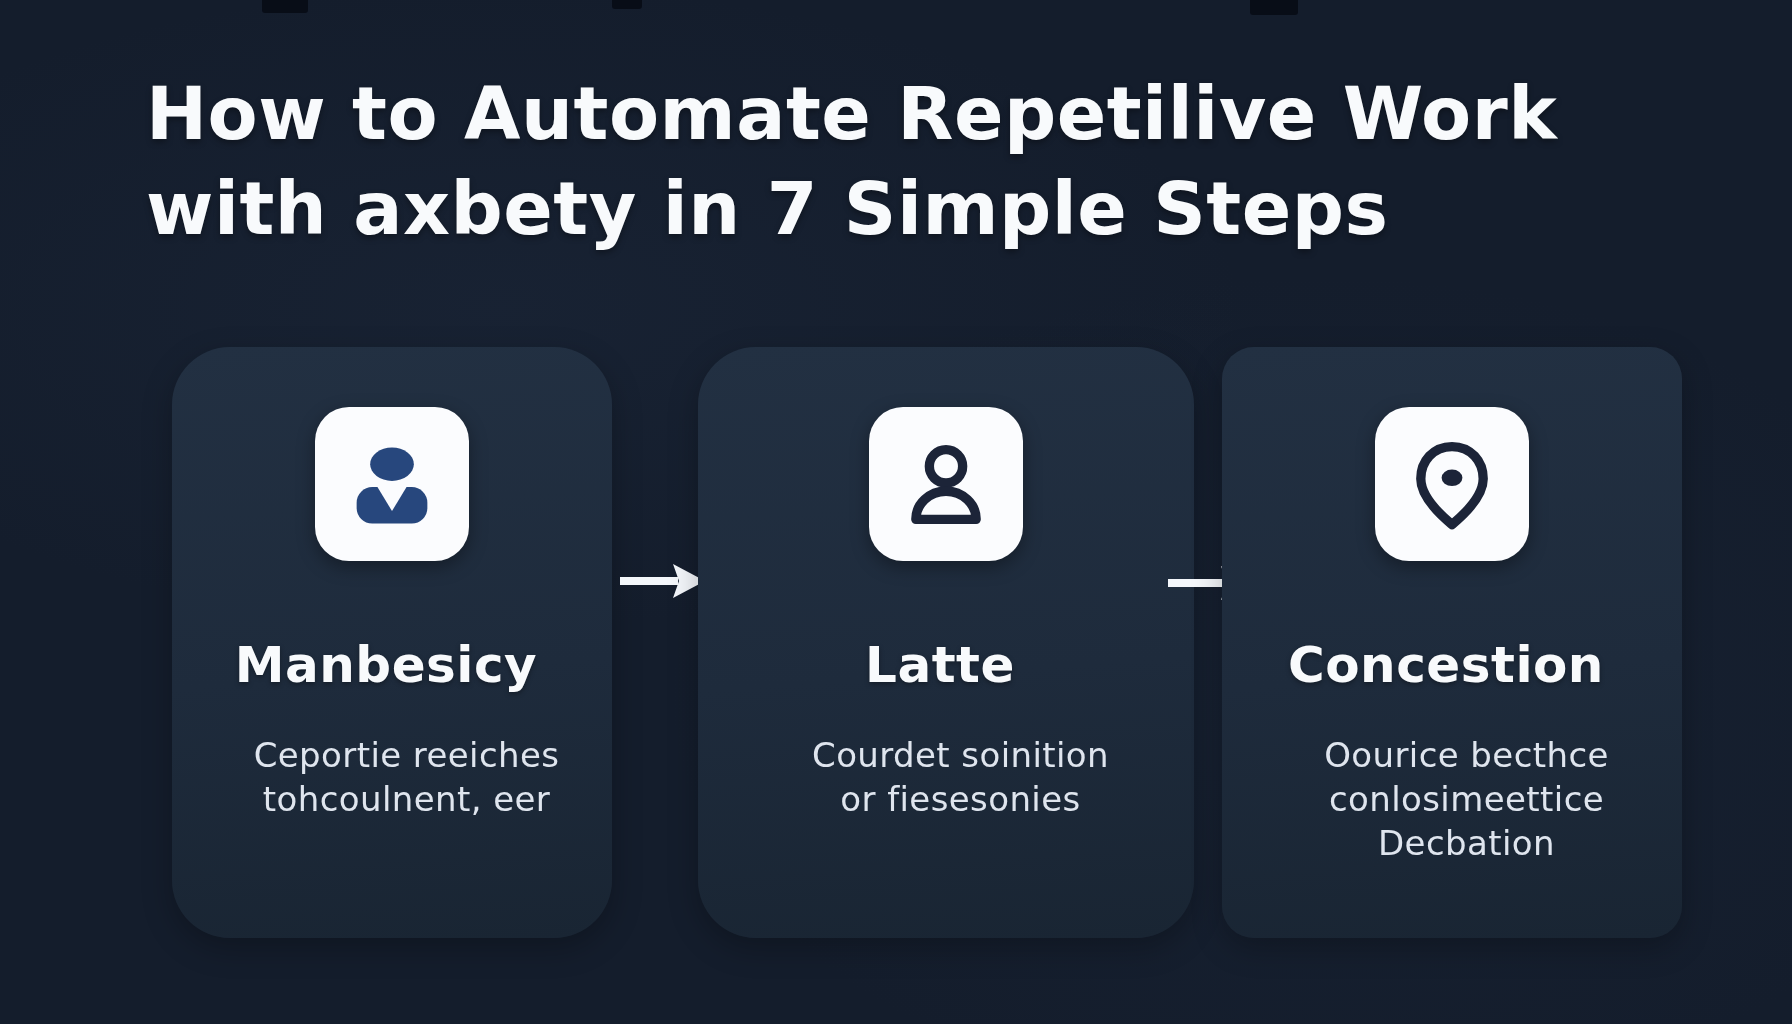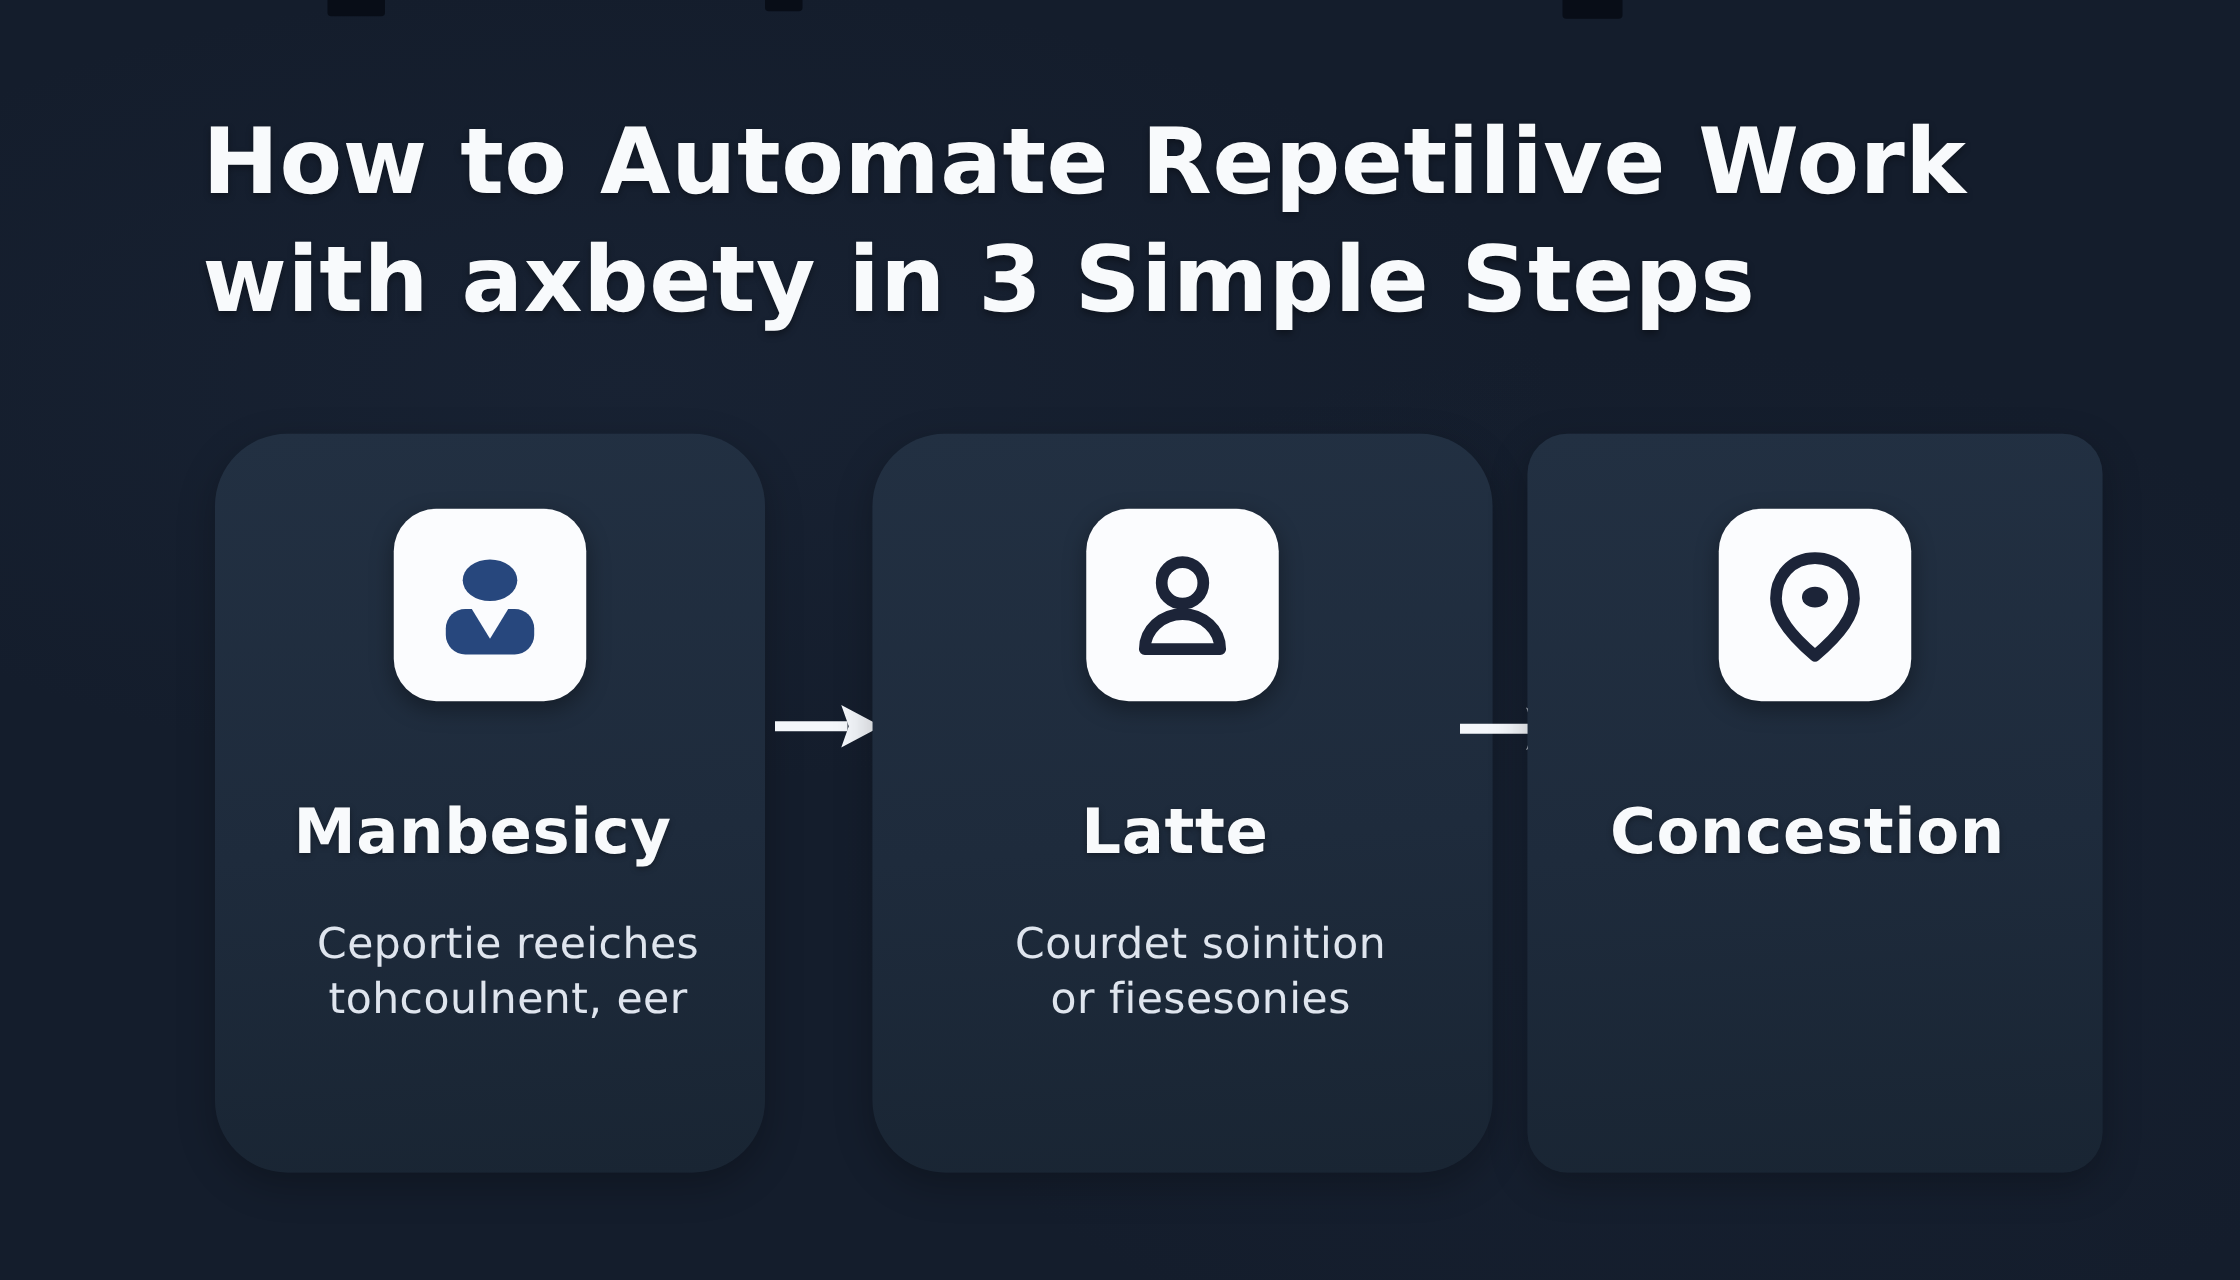--- a/index.html
+++ b/index.html
@@ -24,21 +24,21 @@
     border-radius: 0 0 3px 3px;
   }
   .top-mark.m1 { left: 262px;  width: 46px; height: 13px; }
   .top-mark.m2 { left: 612px;  width: 30px; height: 9px;  }
   .top-mark.m3 { left: 1250px; width: 48px; height: 15px; }
 
   .title {
     position: absolute;
     left: 146px;
     top: 66px;
-    margin: 16px;
+    margin: 0;
     font-size: 73px;
     font-weight: 800;
     letter-spacing: 0.5px;
     line-height: 95px;
     color: var(--title-text, #f8fafc);
     text-shadow: 0 3px 6px rgba(0,0,0,.35);
   }
   .title .line { display: block; }
 
   .card {
@@ -105,21 +105,21 @@
 <body>
 
 <div class="stage">
 
   <span class="top-mark m1"></span>
   <span class="top-mark m2"></span>
   <span class="top-mark m3"></span>
 
   <h1 class="title">
     <span class="line">How to Automate Repetilive Work</span>
-    <span class="line">with axbety in 3 Simple Steps</span>
+    <span class="line">with axbety in 7 Simple Steps</span>
   </h1>
 
   <section class="card card-1">
     <div class="icon-tile">
       <svg viewBox="0 0 100 100" aria-hidden="true">
         <ellipse class="glyph-fill" cx="50" cy="31" rx="21" ry="16"></ellipse>
         <rect class="glyph-fill" x="16" y="53" width="68" height="35" rx="15"></rect>
         <polygon class="glyph-notch" points="36,53 64,53 50,76"></polygon>
       </svg>
     </div>
@@ -155,15 +155,20 @@
   </svg>
 
   <section class="card card-3">
     <div class="icon-tile">
       <svg viewBox="0 0 100 100" aria-hidden="true">
         <path class="glyph-stroke" d="M50,14 C32,14 20,28 20,45 C20,64 44,84 50,89 C56,84 80,64 80,45 C80,28 68,14 50,14 Z"></path>
         <ellipse class="glyph-blob" cx="50" cy="44" rx="10" ry="8"></ellipse>
       </svg>
     </div>
     <h2 class="card-heading">Concestion</h2>
+    <p class="card-body">
+      <span>Oourice becthce</span>
+      <span>conlosimeettice</span>
+      <span>Decbation</span>
+    </p>
   </section>
 
 </div>
 
 </body></html>

